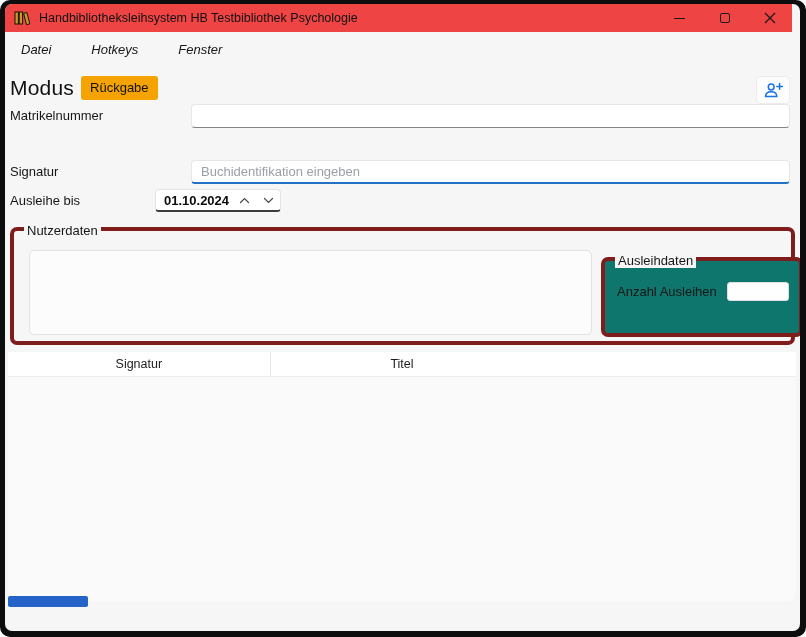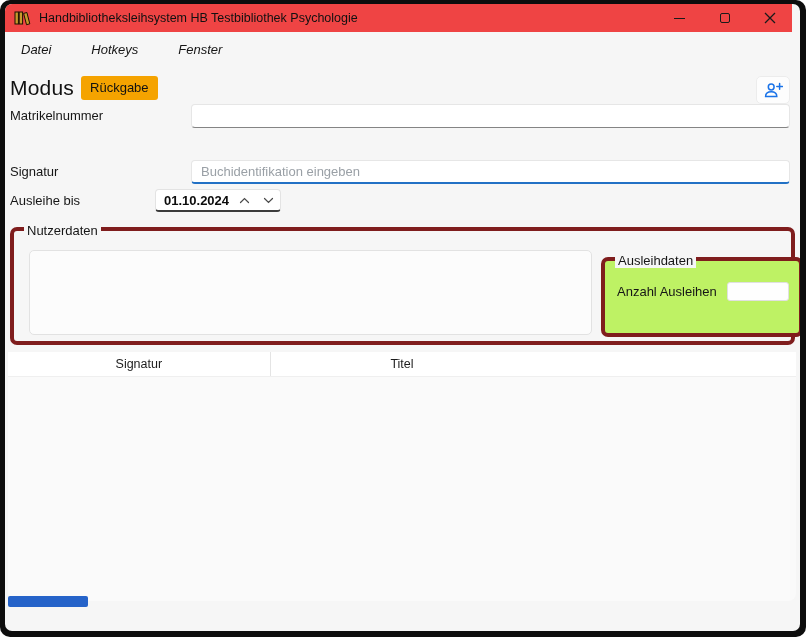--- a/index.html
+++ b/index.html
@@ -55,21 +55,21 @@
 
   
   .groupbox { position:absolute; border:4px solid #7f1d1d; border-radius:7px; }
   .groupbox > .gb-label { position:absolute; top:-8px; left:10px; background:#f6f6f6; padding:0 3px; font-size:13px; color:#161616; line-height:15px; }
   #gb-nutzerdaten { left:5px; top:223px; right:5px; height:118px; }
   .user-textarea {
     position:absolute; left:15px; top:19px; width:563px; height:85px;
     background:#fcfcfc; border:1px solid #e2e2e2; border-radius:5px; resize:none;
     font-family:inherit; font-size:13px; color:#161616; padding:6px 8px; outline:none;
   }
-  #gb-ausleihdaten { left:587px; top:26px; width:202px; height:80px; background:#bef264; }
+  #gb-ausleihdaten { left:587px; top:26px; width:202px; height:80px; background:#0f766e; }
   .anzahl-row { position:absolute; left:12px; right:10px; top:20px; height:20px; display:flex; align-items:center; }
   .anzahl-label { font-size:13px; color:#161616; flex:1; }
   .anzahl-input { width:62px; height:19px; background:#fefefe; border:1px solid #e0e0e0; border-radius:3px; font-family:inherit; font-size:12px; padding:0 5px; outline:none; }
 
   
   .table-wrap { position:absolute; left:3px; right:4px; top:348px; height:249px; background:#fafafa; border-radius:0 0 8px 8px; overflow:hidden; }
   .table-head { display:grid; grid-template-columns:1fr 1fr 1fr; height:25px; background:#ffffff; border-bottom:1px solid #efefef; }
   .th-cell { display:flex; align-items:center; justify-content:center; font-size:12.5px; color:#1c1c1c; border-right:1px solid #e4e4e4; }
   .th-cell:last-child { border-right:none; }
   .table-body { position:absolute; left:0; right:0; top:25px; bottom:0; }

